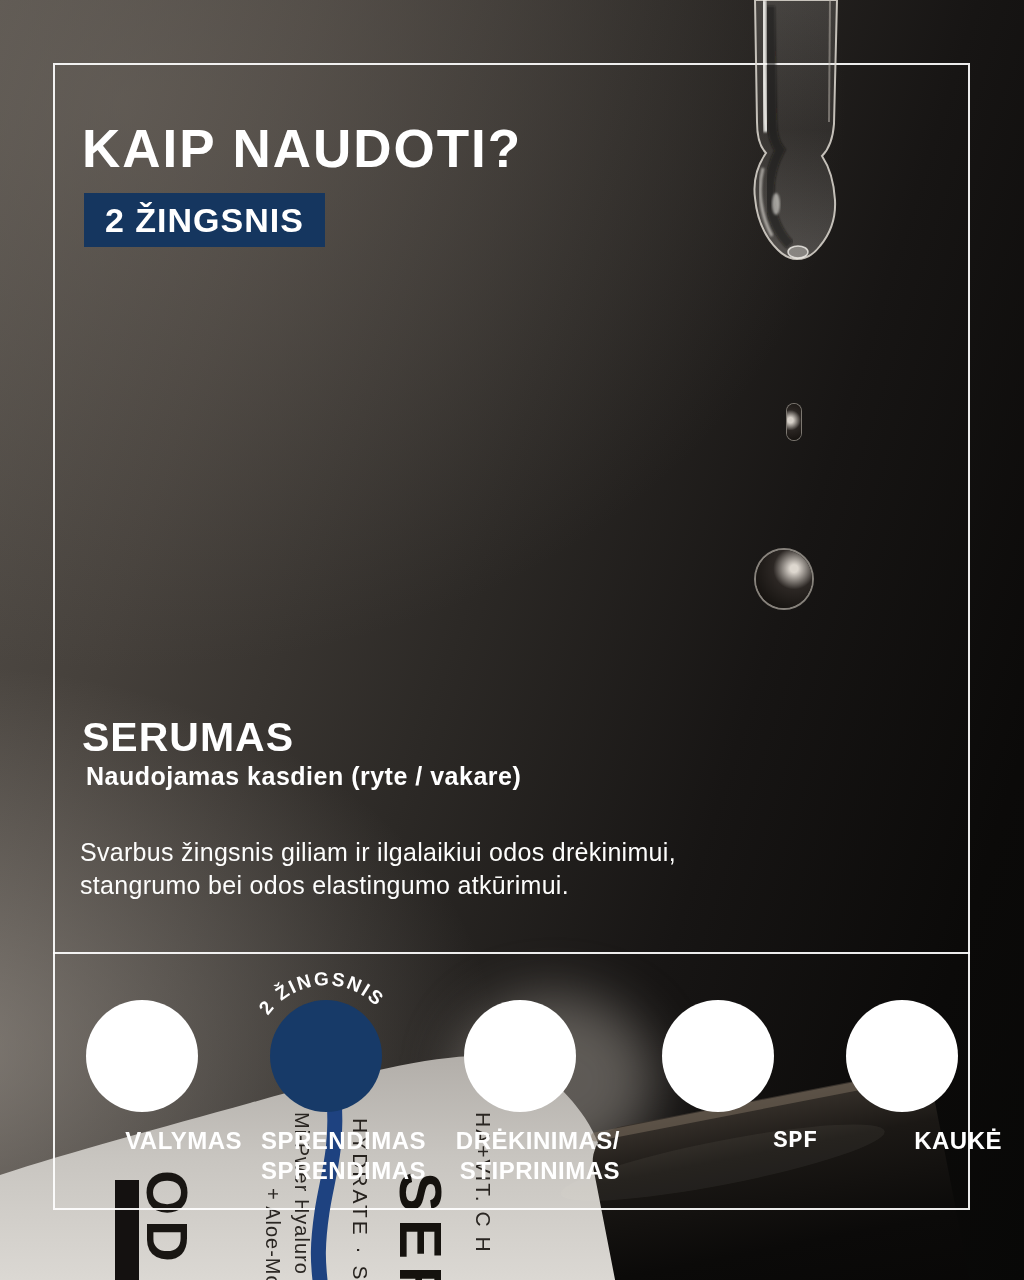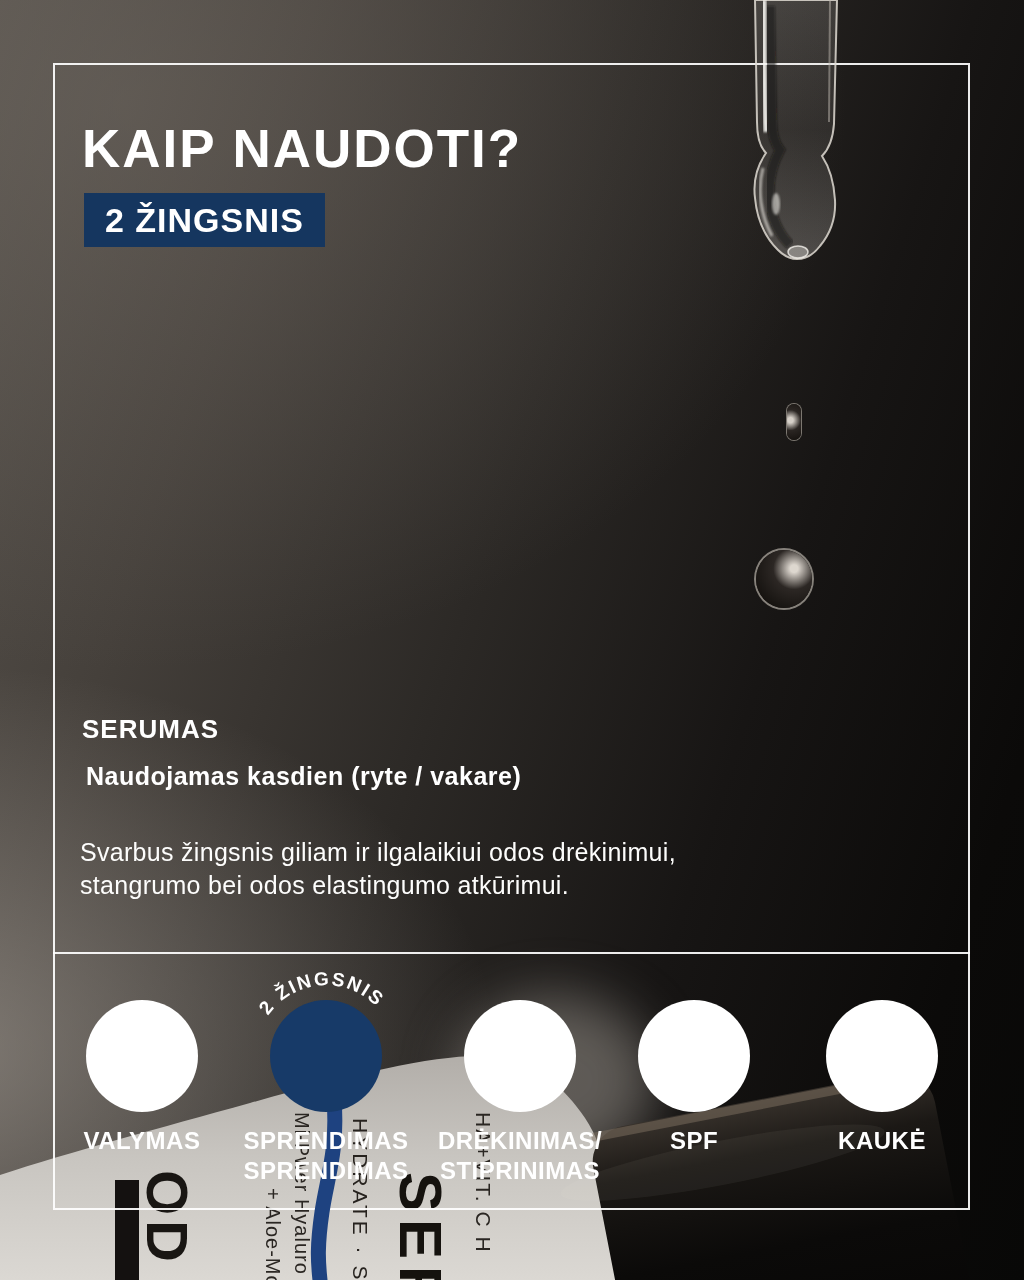--- a/index.html
+++ b/index.html
@@ -33,29 +33,29 @@
   .drop1{left:787px;top:404px;width:14px;height:36px;border-radius:8px;
     background:radial-gradient(circle at 25% 45%, #d6d0c8 12%, #2b2623 46%, #181411 90%);
     box-shadow:0 0 0 1px rgba(205,198,188,.55);filter:blur(.4px);}
   .drop2{left:756px;top:550px;width:56px;height:58px;border-radius:50%;
     background:radial-gradient(circle at 68% 32%, #ddd7cf 7%, #2c2724 38%, #161310 78%);
     box-shadow:0 0 0 2px rgba(208,201,191,.6);filter:blur(.5px);}
   
   .title{left:82px;top:118px;font-size:53px;font-weight:700;letter-spacing:2px;color:#fff;text-align:center;}
   .badge{left:84px;top:193px;height:54px;line-height:54px;padding:0 21px;background:#15365F;
     color:#fff;font-size:34px;font-weight:700;letter-spacing:1px;}
-  .serum-name{left:82px;top:714px;font-size:26px;font-weight:700;letter-spacing:1px;color:#fff;}
+  .serum-name{left:82px;top:714px;font-size:41px;font-weight:700;letter-spacing:1px;color:#fff;}
   .serum-usage{left:86px;top:762px;font-size:25px;font-weight:700;letter-spacing:.5px;color:#fff;}
   .serum-desc{left:80px;top:836px;font-size:25px;line-height:33px;color:#fdfdfc;letter-spacing:.3px;}
   
   .step{position:absolute;top:1000px;width:200px;text-align:center;}
-  .s1{left:42px;} .s2{left:226px;} .s3{left:420px;} .s4{left:594px;} .s5{left:782px;}
+  .s1{left:42px;} .s2{left:226px;} .s3{left:420px;} .s4{left:618px;font-family:Liberation Mono, monospace;} .s5{left:802px;}
   .circle{width:112px;height:112px;border-radius:50%;background:#fff;margin:0 auto;}
   .circle.active{background:#173A68;}
-  .step-label{margin-top:14px;font-size:24px;font-weight:700;letter-spacing:.5px;line-height:30px;color:#fff;}
+  .step-label{margin-top:14px;font-size:24px;font-weight:700;letter-spacing:.5px;line-height:30px;color:#fff;text-align:right;}
 </style>
 </head>
 <body>
 
 <div id="canvas">
 
   <div class="abs softlight"></div>
 
   <svg class="layer" width="1024" height="1280" viewBox="0 0 1024 1280">
     <defs>

